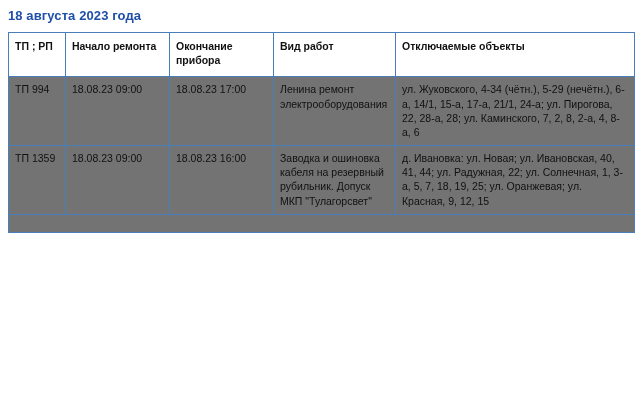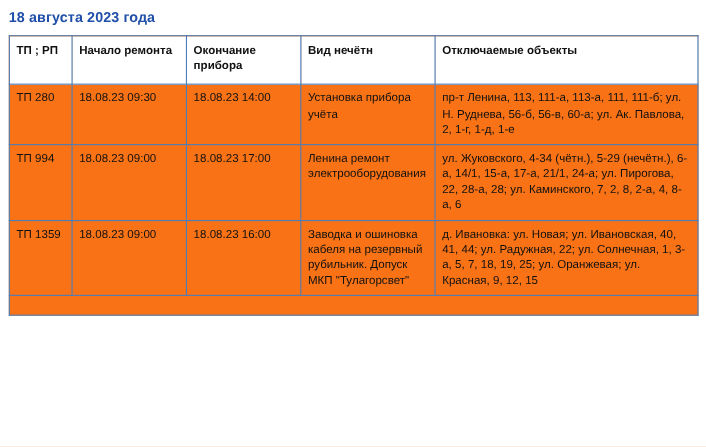--- a/index.html
+++ b/index.html
@@ -28,21 +28,21 @@
     color: #1f4fa8;
     padding: 8px 0 0 8px;
     margin: 0 0 9px 0;
     letter-spacing: 0.1px;
   }
   table.outage-table {
     border-collapse: collapse;
     table-layout: fixed;
     width: 626px;
     margin-left: 8px;
-    background: #f97316;
+    background: #737373;
   }
   table.outage-table th,
   table.outage-table td {
     border: 1px solid #4a7ebb;
     vertical-align: top;
     padding: 5px 6px 6px 6px;
     font-size: 10.5px;
     line-height: 1.35;
     color: #111111;
   }
@@ -84,32 +84,25 @@
       <col class="c-start">
       <col class="c-end">
       <col class="c-kind">
       <col class="c-obj">
     </colgroup>
     <thead>
       <tr>
         <th>ТП ; РП</th>
         <th>Начало ремонта</th>
         <th>Окончание прибора</th>
-        <th>Вид нечётн</th>
+        <th>Вид работ</th>
         <th>Отключаемые объекты</th>
       </tr>
     </thead>
     <tbody>
-      <tr>
-        <td class="cell-tp">ТП 280</td>
-        <td class="cell-date">18.08.23 09:30</td>
-        <td class="cell-date">18.08.23 14:00</td>
-        <td>Установка прибора учёта</td>
-        <td>пр-т Ленина, 113, 111-а, 113-а, 111, 111-б; ул. Н. Руднева, 56-б, 56-в, 60-а; ул. Ак. Павлова, 2, 1-г, 1-д, 1-е</td>
-      </tr>
       <tr>
         <td class="cell-tp">ТП 994</td>
         <td class="cell-date">18.08.23 09:00</td>
         <td class="cell-date">18.08.23 17:00</td>
         <td>Ленина ремонт электрооборудования</td>
         <td>ул. Жуковского, 4-34 (чётн.), 5-29 (нечётн.), 6-а, 14/1, 15-а, 17-а, 21/1, 24-а; ул. Пирогова, 22, 28-а, 28; ул. Каминского, 7, 2, 8, 2-а, 4, 8-а, 6</td>
       </tr>
       <tr class="row-tall">
         <td class="cell-tp">ТП 1359</td>
         <td class="cell-date">18.08.23 09:00</td>

